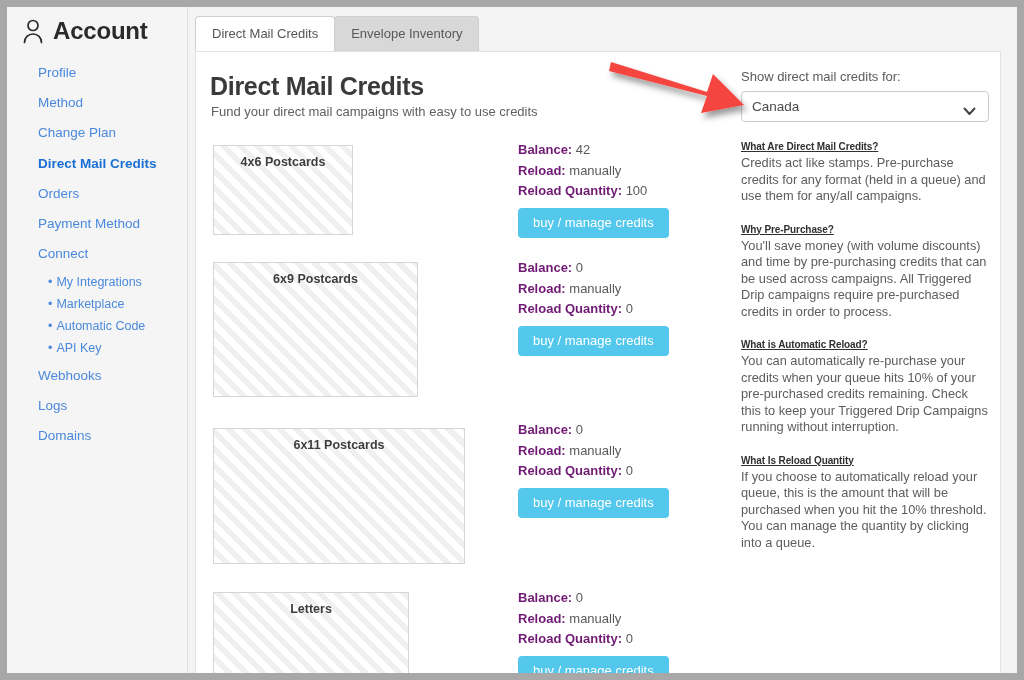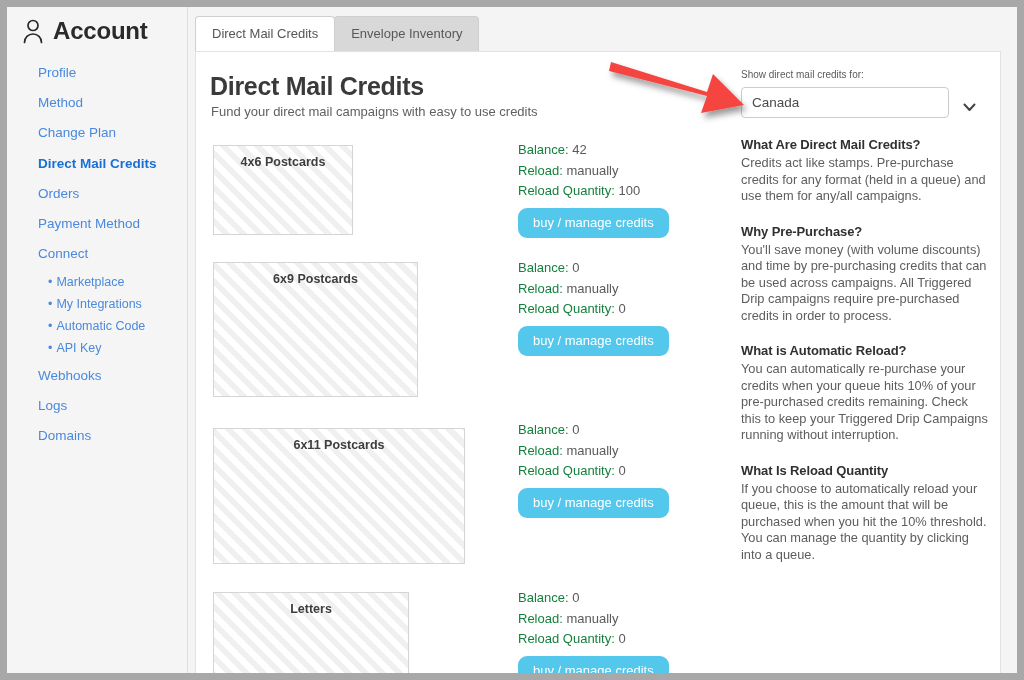--- a/index.html
+++ b/index.html
@@ -145,49 +145,49 @@
     color: #3d3d3d;
   }
 
   .info { position: absolute; }
   .info .line {
     font-size: 13px;
     color: #5a5a5a;
     line-height: 20.5px;
     white-space: nowrap;
   }
-  .info .line b { color: #15803d; font-weight: normal; }
+  .info .line b { color: #701a75; font-weight: bold; }
 
   .buy-btn {
     display: inline-block;
     margin-top: 6px;
     background: #54c8ec;
     color: #ffffff;
     border: none;
-    border-radius: 9px;
+    border-radius: 4px;
     font-size: 13px;
     font-family: "Liberation Sans", sans-serif;
     padding: 8px 15px 9px 15px;
     cursor: pointer;
     line-height: 1;
   }
 
   
   #right-col {
     position: absolute;
     left: 545px; top: 17px;
     width: 248px;
   }
   #select-label {
-    font-size: 10px;
+    font-size: 13px;
     color: #5b5b5b;
     margin-bottom: 7px;
   }
   #country-select {
-    width: 208px;
+    width: 248px;
     height: 31px;
     font-size: 13.5px;
     font-family: "Liberation Sans", sans-serif;
     color: #4a4a4a;
     padding: 0 10px;
     border: 1px solid #ccc;
     border-radius: 4px;
     background: #ffffff;
     -webkit-appearance: none;
     appearance: none;
@@ -195,25 +195,26 @@
   }
   #select-wrap { position: relative; }
   #select-caret {
     position: absolute;
     right: 13px; top: 11px;
     pointer-events: none;
   }
 
   .faq { margin-top: 19px; }
   .faq h3 {
-    font-size: 13px;
+    font-size: 10px;
     font-weight: bold;
     color: #303030;
     margin-bottom: 3px;
     letter-spacing: -0.1px;
+    text-decoration: underline;
   }
   .faq p {
     font-size: 12.8px;
     color: #5d5d5d;
     line-height: 16.5px;
   }
 
   
   #arrow {
     position: absolute;
@@ -242,22 +243,22 @@
     <nav class="nav">
       <a class="nav-item" href="#">Profile</a>
       <a class="nav-item" href="#">Method</a>
       <a class="nav-item" href="#">Change Plan</a>
       <a class="nav-item active" href="#">Direct Mail Credits</a>
       <a class="nav-item" href="#">Orders</a>
       <a class="nav-item" href="#">Payment Method</a>
       <a class="nav-item" href="#">Connect</a>
 
       <div class="subnav">
+        <a class="subnav-item" href="#"><span class="bullet">•</span><span>My Integrations</span></a>
         <a class="subnav-item" href="#"><span class="bullet">•</span><span>Marketplace</span></a>
-        <a class="subnav-item" href="#"><span class="bullet">•</span><span>My Integrations</span></a>
         <a class="subnav-item" href="#"><span class="bullet">•</span><span>Automatic Code</span></a>
         <a class="subnav-item" href="#"><span class="bullet">•</span><span>API Key</span></a>
       </div>
 
       <a class="nav-item" href="#">Webhooks</a>
       <a class="nav-item" href="#">Logs</a>
       <a class="nav-item" href="#">Domains</a>
     </nav>
   </div>
 

